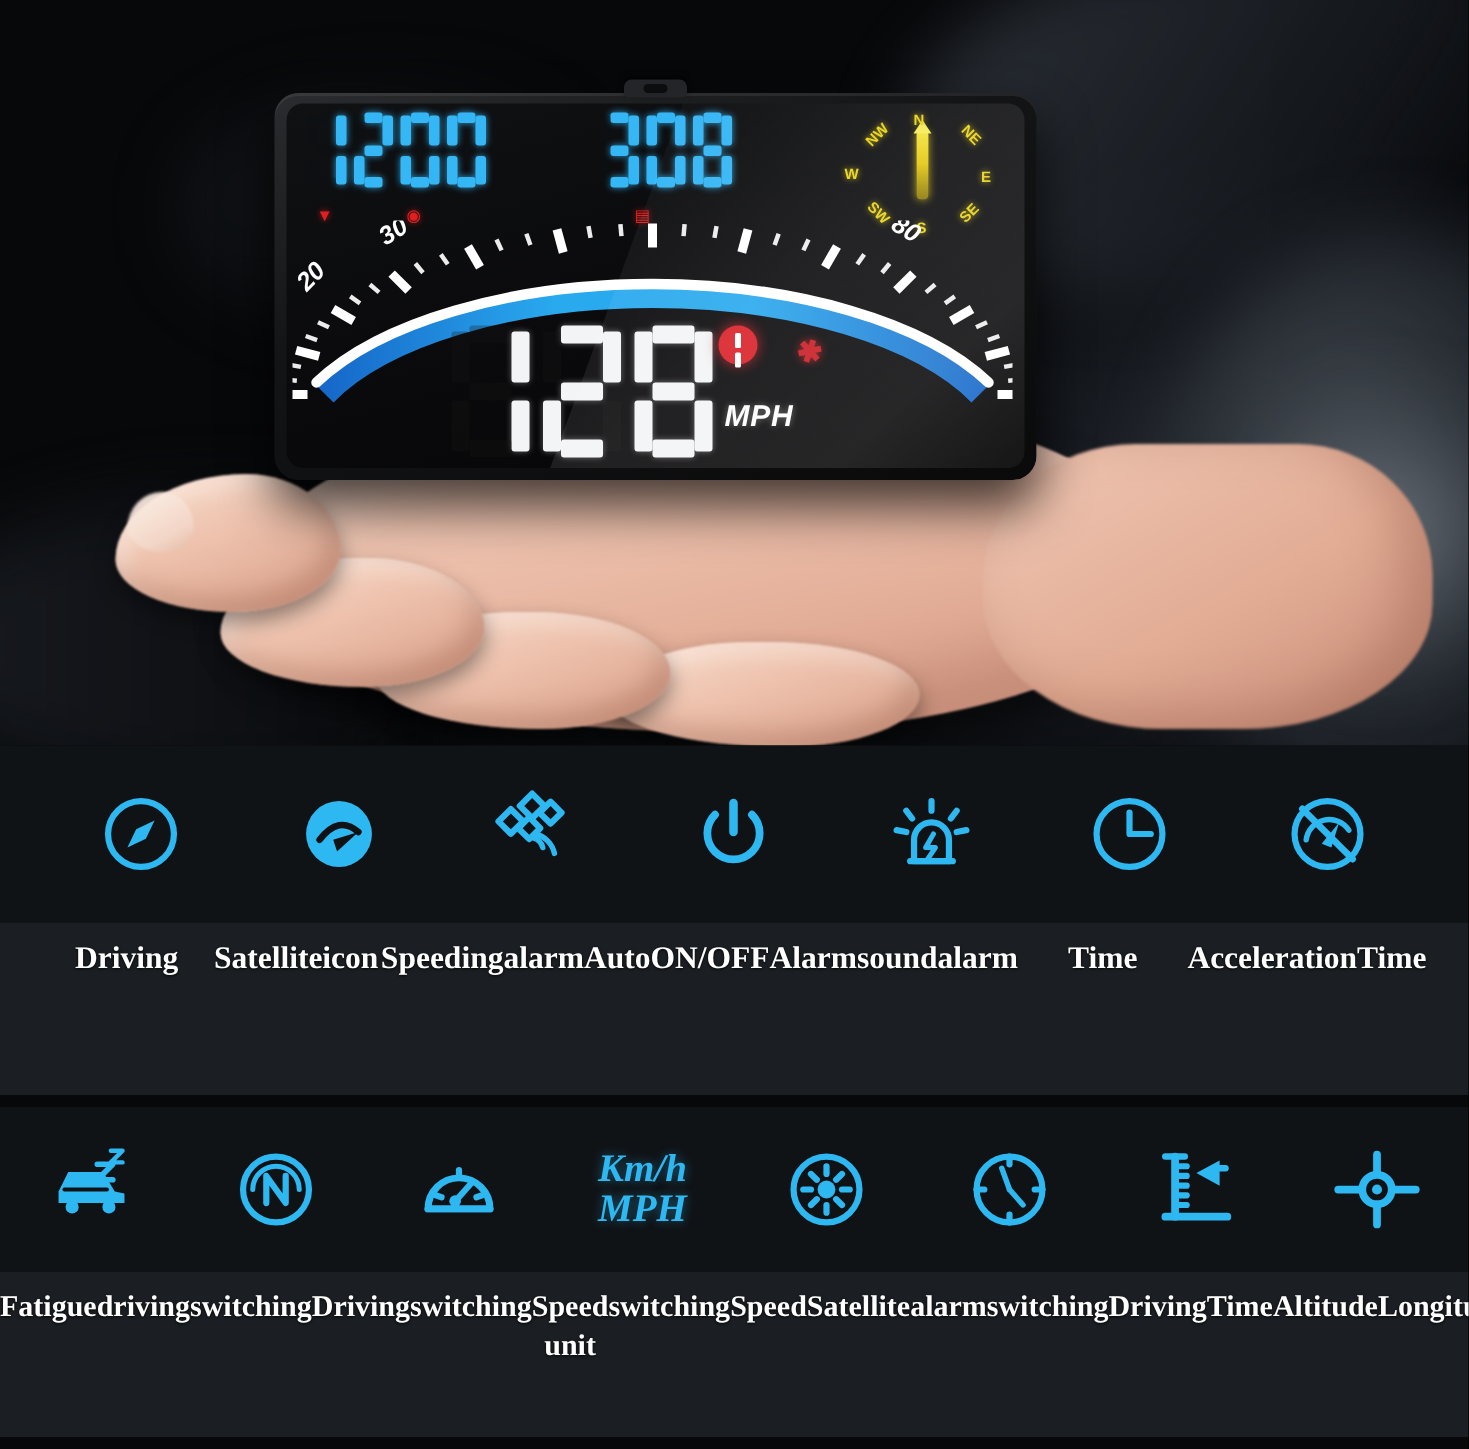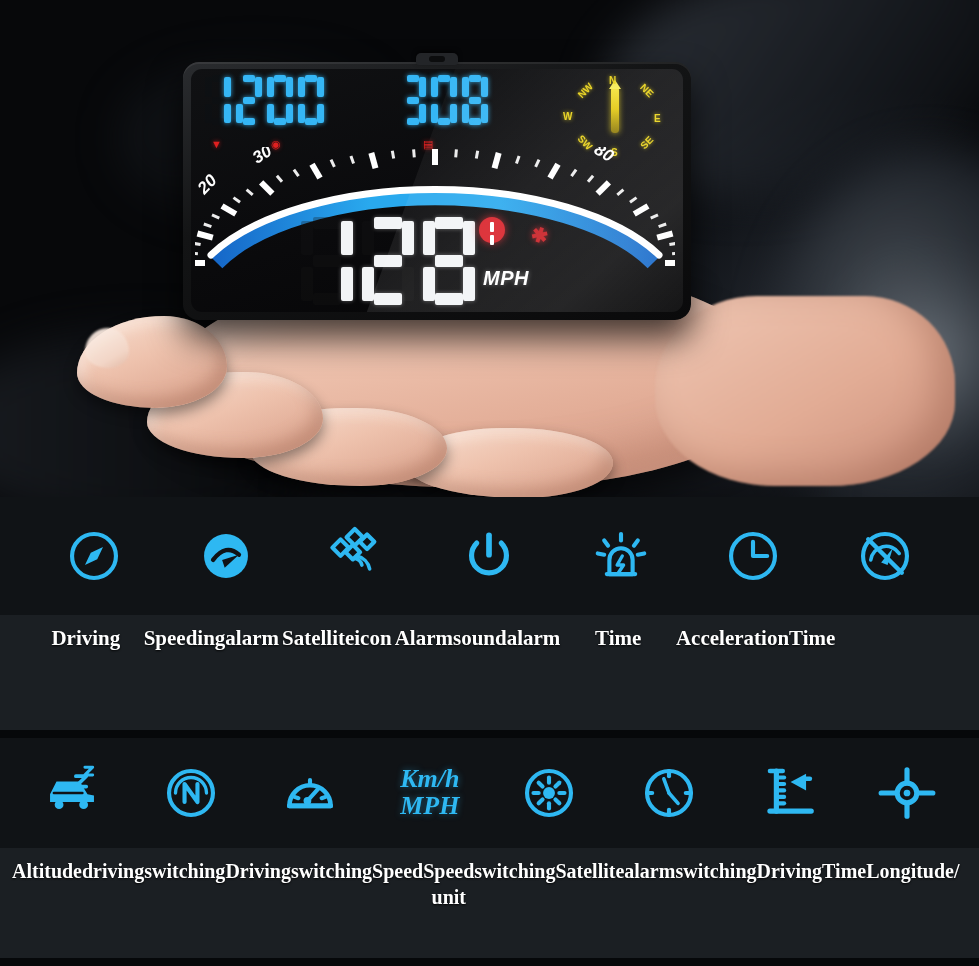--- a/index.html
+++ b/index.html
@@ -186,21 +186,21 @@
   .band-text { background:#1b1f23; }
   #row1-icons{ position:absolute; left:0; top:497px;  width:979px; height:118px; }
   #row1-text { position:absolute; left:0; top:615px;  width:979px; height:115px; }
   #gapbar    { position:absolute; left:0; top:730px;  width:979px; height:8px; background:#06080a; }
   #row2-icons{ position:absolute; left:0; top:738px;  width:979px; height:110px; }
   #row2-text { position:absolute; left:0; top:848px;  width:979px; height:110px; }
   #footbar   { position:absolute; left:0; top:958px;  width:979px; height:8px; background:#06080a; }
 
   .grid{ display:grid; width:100%; height:100%; }
   .g1{ grid-template-columns:repeat(7,1fr); padding:0 28px; }
-  .g2{ grid-template-columns:repeat(8,1fr); padding:0 12px; }
+  .g2{ grid-template-columns:repeat(8,1fr); padding:0 0; }
 
   .cell-icon{ display:flex; align-items:center; justify-content:center; }
   .cell-lab{
     display:flex; align-items:flex-start; justify-content:center;
     padding-top:10px; text-align:center;
     color:#ffffff; font-weight:bold; line-height:1.30;
     font-family:"Liberation Serif", serif;
     text-shadow:0 1px 2px rgba(0,0,0,.9);
   }
   #row1-text .cell-lab{ font-size:21px; }
@@ -503,28 +503,33 @@
         </span>
       </div>
     </div>
 </div>
 <div id="row1-text" class="band-text">
   <div class="grid g1" id="r1t">
       <div class="cell-lab">
         <span>Driving</span>
       </div>
       <div class="cell-lab">
+        <span>Satellite</span>
+        <br>
+        <span>icon</span>
+      </div>
+      <div class="cell-lab">
         <span>Speeding</span>
         <br>
         <span>alarm</span>
       </div>
       <div class="cell-lab">
-        <span>Satellite</span>
-        <br>
-        <span>icon</span>
+        <span>Auto</span>
+        <br>
+        <span>ON/OFF</span>
       </div>
       <div class="cell-lab">
         <span>Alarm</span>
         <br>
         <span>sound</span>
         <br>
         <span>alarm</span>
       </div>
       <div class="cell-lab">
         <span>Time</span>
@@ -635,50 +640,53 @@
       <path d="M4 24 L16 24" stroke-width="4"></path>
       <path d="M32 24 L44 24" stroke-width="4"></path>
           </svg>
         </span>
       </div>
     </div>
 </div>
 <div id="row2-text" class="band-text">
   <div class="grid g2" id="r2t">
       <div class="cell-lab">
+        <span>Fatigue</span>
+        <br>
+        <span>driving</span>
+        <br>
+        <span>switching</span>
+      </div>
+      <div class="cell-lab">
+        <span>Driving</span>
+        <br>
+        <span>switching</span>
+      </div>
+      <div class="cell-lab">
+        <span>Speed unit</span>
+        <br>
+        <span>switching</span>
+      </div>
+      <div class="cell-lab">
+        <span>Speed</span>
+      </div>
+      <div class="cell-lab">
+        <span>Satellite</span>
+        <br>
+        <span>alarm</span>
+        <br>
+        <span>switching</span>
+      </div>
+      <div class="cell-lab">
+        <span>Driving</span>
+        <br>
+        <span>Time</span>
+      </div>
+      <div class="cell-lab">
         <span>Altitude</span>
-        <br>
-        <span>driving</span>
-        <br>
-        <span>switching</span>
-      </div>
-      <div class="cell-lab">
-        <span>Driving</span>
-        <br>
-        <span>switching</span>
-      </div>
-      <div class="cell-lab">
-        <span>Speed</span>
-      </div>
-      <div class="cell-lab">
-        <span>Speed unit</span>
-        <br>
-        <span>switching</span>
-      </div>
-      <div class="cell-lab">
-        <span>Satellite</span>
-        <br>
-        <span>alarm</span>
-        <br>
-        <span>switching</span>
-      </div>
-      <div class="cell-lab">
-        <span>Driving</span>
-        <br>
-        <span>Time</span>
       </div>
       <div class="cell-lab">
         <span>Longitude/</span>
         <br>
       </div>
     </div>
 </div>
 <div id="footbar"></div>
 
 </body></html>

